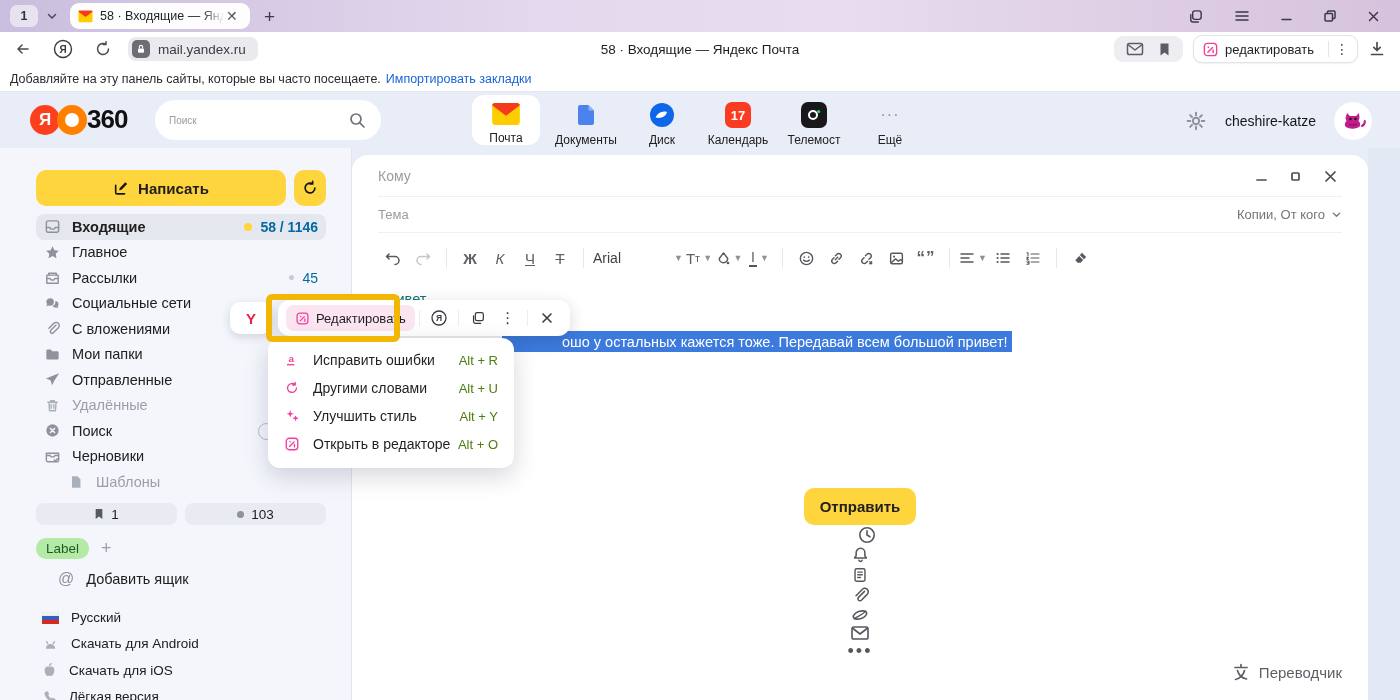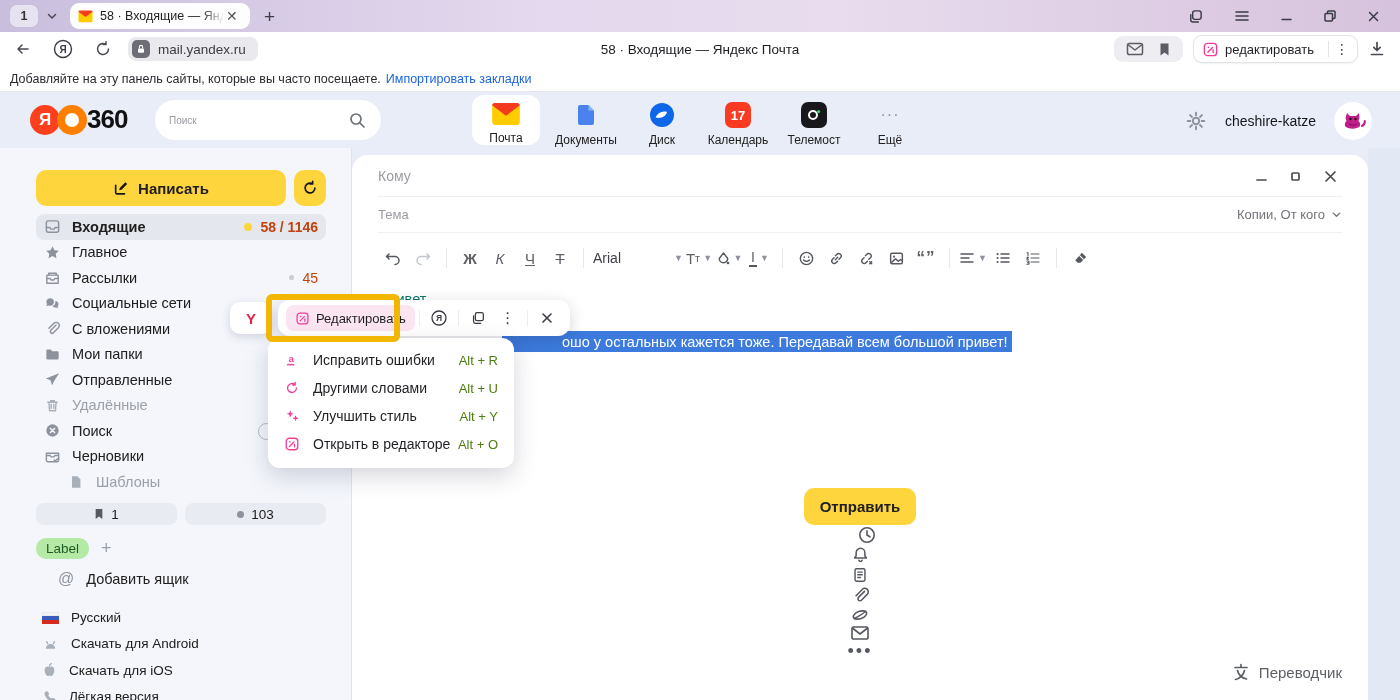--- a/index.html
+++ b/index.html
@@ -61,21 +61,21 @@
   .btn-sync{position:absolute;left:294px;top:22px;width:32px;height:36px;background:#ffd53d;border-radius:10px;display:flex;align-items:center;justify-content:center;}
   .folders{position:absolute;left:36px;top:66px;width:290px;}
   .frow{height:25.5px;display:flex;align-items:center;padding:0 8px;border-radius:8px;font-size:14.5px;}
   .frow.active{background:#e4e7ee;font-weight:bold;}
   .frow .fi{width:17px;display:flex;margin-right:11px;}
   .frow .fright{margin-left:auto;display:flex;align-items:center;gap:8px;font-size:14px;}
   .frow.muted{color:#9b9fa8;}
   .frow.indent{padding-left:32px;}
   .ydot{width:8px;height:8px;border-radius:50%;background:#ffd53d;}
   .gdot{width:5px;height:5px;border-radius:50%;background:#c9ccd4;}
-  .cnt{color:#c2410c;}
+  .cnt{color:#0369a1;}
   .pills{position:absolute;left:36px;top:355px;display:flex;gap:8px;}
   .pill{width:141px;height:22px;background:#e8ebf2;border-radius:8px;display:flex;align-items:center;justify-content:center;gap:7px;font-size:13.5px;}
   .bdot{width:7px;height:7px;border-radius:50%;background:#8d929c;}
   .labelrow{position:absolute;left:36px;top:390px;display:flex;align-items:center;gap:12px;}
   .greenlabel{background:#b5eaa6;color:#1d5c23;border-radius:10px;padding:3px 10px;font-size:13.5px;}
   .plus{color:#9aa0aa;font-size:18px;}
   .addbox{position:absolute;left:58px;top:422px;display:flex;align-items:center;gap:12px;font-size:14.5px;}
   .sfoot{position:absolute;left:42px;top:462px;display:flex;flex-direction:column;gap:11px;font-size:13.5px;}
   .sfoot .row{display:flex;align-items:center;gap:12px;}
   

